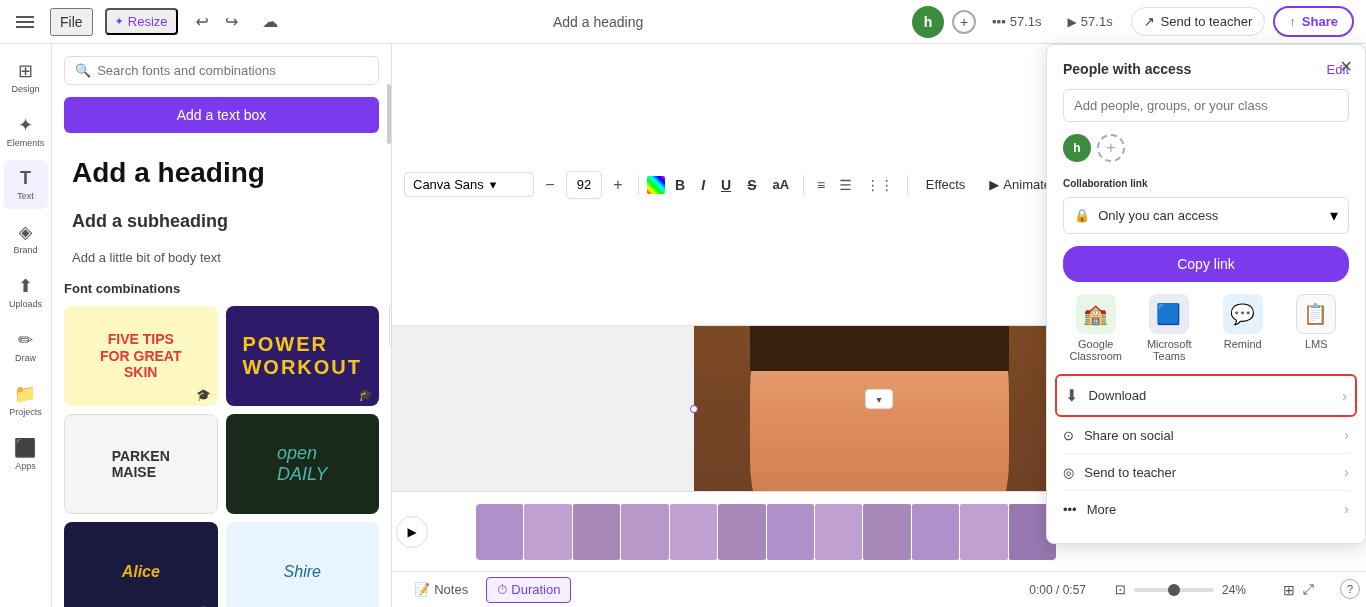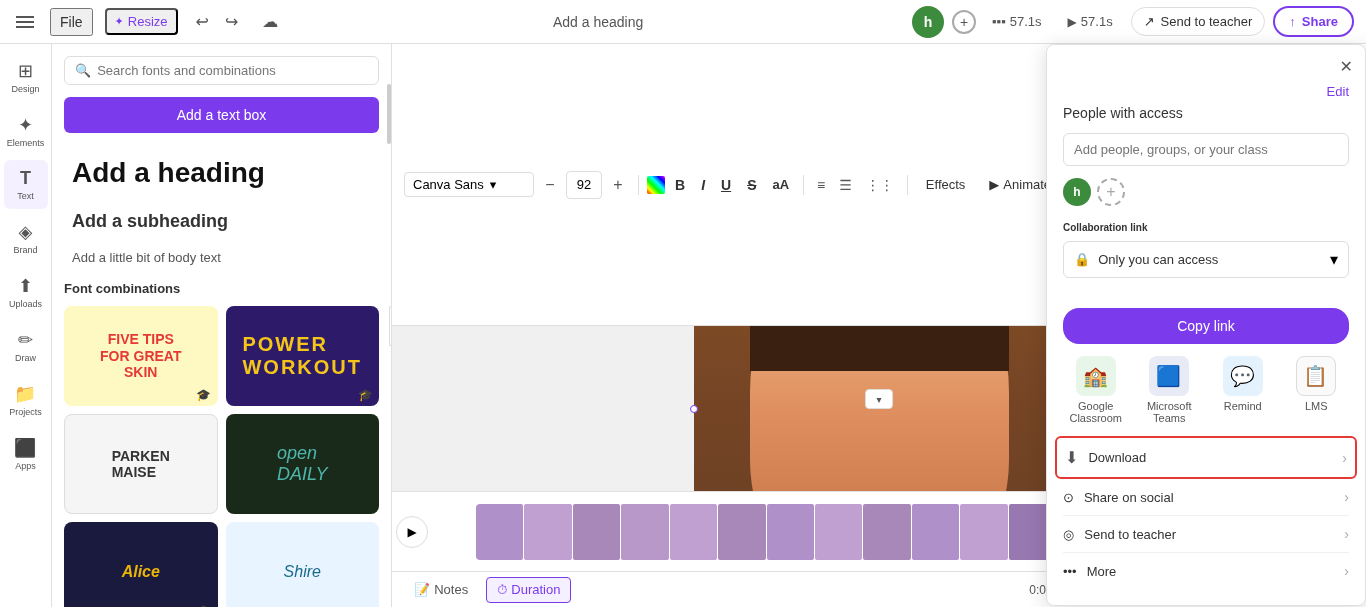--- a/index.html
+++ b/index.html
@@ -108,32 +108,32 @@
     .zoom-slider { width: 80px; height: 4px; background: #ddd; border-radius: 2px; position: relative; cursor: pointer; }
     .zoom-thumb { width: 12px; height: 12px; background: #555; border-radius: 50%; position: absolute; top: -4px; left: 50%; transform: translateX(-50%); }
     .zoom-pct { font-size: 12px; color: #555; }
     .view-toggle { display: flex; gap: 4px; position: absolute; right: 24px; }
     .view-btn { border: none; background: none; cursor: pointer; font-size: 14px; color: #555; padding: 2px; }
     .help-btn { border: none; background: none; cursor: pointer; font-size: 14px; color: #555; width: 20px; height: 20px; border-radius: 50%; border: 1px solid #aaa; display: flex; align-items: center; justify-content: center; font-size: 11px; position: absolute; right: 6px; bottom: 8px; }
 
     
     .share-dropdown { position: absolute; top: 44px; right: 0; width: 320px; background: #fff; border: 1px solid #e0e0e0; border-radius: 8px; box-shadow: 0 4px 20px rgba(0,0,0,0.15); z-index: 200; padding: 16px; }
     .dropdown-header { display: flex; align-items: center; justify-content: space-between; margin-bottom: 12px; }
-    .dropdown-title { font-size: 14px; font-weight: 400; color: #333; margin-top: 44px; }
+    .dropdown-title { font-size: 14px; font-weight: 700; color: #333; }
     .edit-link { font-size: 13px; color: #7c3aed; cursor: pointer; text-decoration: none; }
     .people-input { width: 100%; padding: 8px 10px; border: 1px solid #ddd; border-radius: 6px; font-size: 13px; color: #999; outline: none; margin-bottom: 12px; }
     .avatar-row { display: flex; align-items: center; gap: 6px; }
     .avatar-sm { width: 28px; height: 28px; border-radius: 50%; background: #3d8b3d; color: #fff; display: flex; align-items: center; justify-content: center; font-size: 12px; font-weight: 600; }
     .avatar-add { width: 28px; height: 28px; border-radius: 50%; border: 2px dashed #aaa; display: flex; align-items: center; justify-content: center; font-size: 16px; color: #aaa; cursor: pointer; }
     .link-section { margin-bottom: 12px; }
     .link-title { font-size: 10px; font-weight: 600; color: #333; margin-bottom: 8px; }
     .link-access { display: flex; align-items: center; justify-content: space-between; padding: 8px 10px; border: 1px solid #ddd; border-radius: 6px; margin-bottom: 8px; cursor: pointer; }
     .link-access-left { display: flex; align-items: center; gap: 8px; font-size: 13px; color: #333; }
     .lock-icon { color: #555; }
-    .copy-link-btn { width: 100%; padding: 10px; background: #7c3aed; color: #fff; border: none; border-radius: 16px; font-size: 14px; font-weight: 500; cursor: pointer; margin-bottom: 12px; margin-top: 18px; }
+    .copy-link-btn { width: 100%; padding: 10px; background: #7c3aed; color: #fff; border: none; border-radius: 16px; font-size: 14px; font-weight: 500; cursor: pointer; margin-bottom: 12px; }
     .share-options { display: grid; grid-template-columns: repeat(4, 1fr); gap: 8px; margin-bottom: 12px; }
     .share-option { display: flex; flex-direction: column; align-items: center; gap: 4px; cursor: pointer; }
     .share-option-icon { width: 40px; height: 40px; border-radius: 8px; display: flex; align-items: center; justify-content: center; font-size: 20px; }
     .google-icon { background: #e8f5e9; }
     .teams-icon { background: #e8eaf6; }
     .remind-icon { background: #e3f2fd; }
     .lms-icon { background: #fafafa; border: 1px solid #ddd; }
     .share-option-label { font-size: 11px; color: #555; text-align: center; }
     .download-row { display: flex; align-items: center; justify-content: space-between; padding: 10px 0; border-bottom: 1px solid #f0f0f0; cursor: pointer; }
     .download-row.highlighted { border: 2px solid #e53935; border-radius: 6px; padding: 10px 8px; margin: 0 -8px; }

